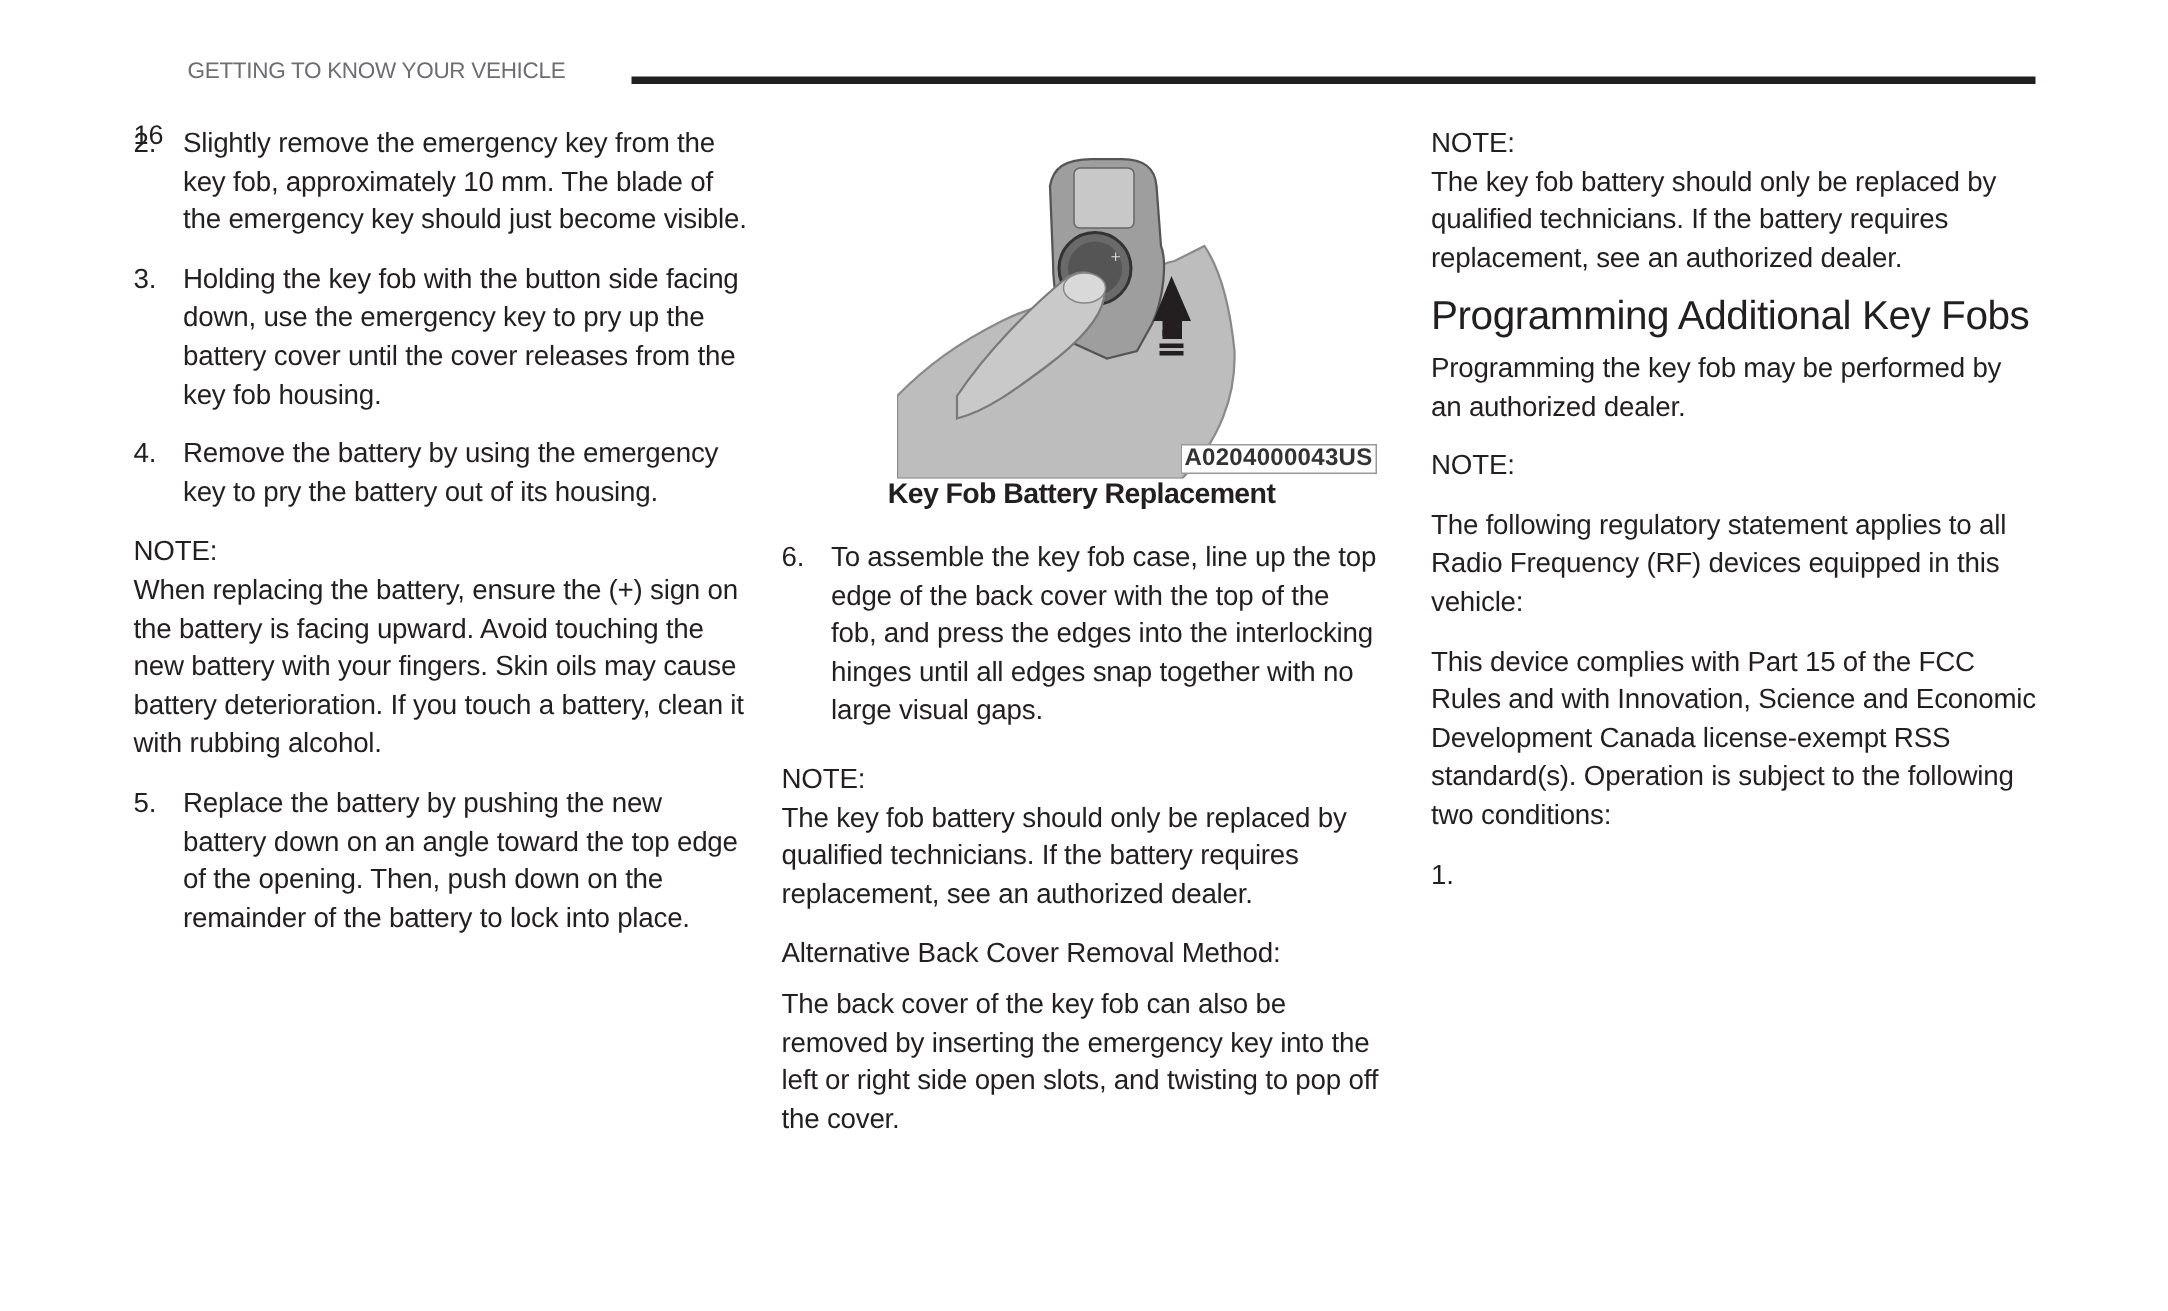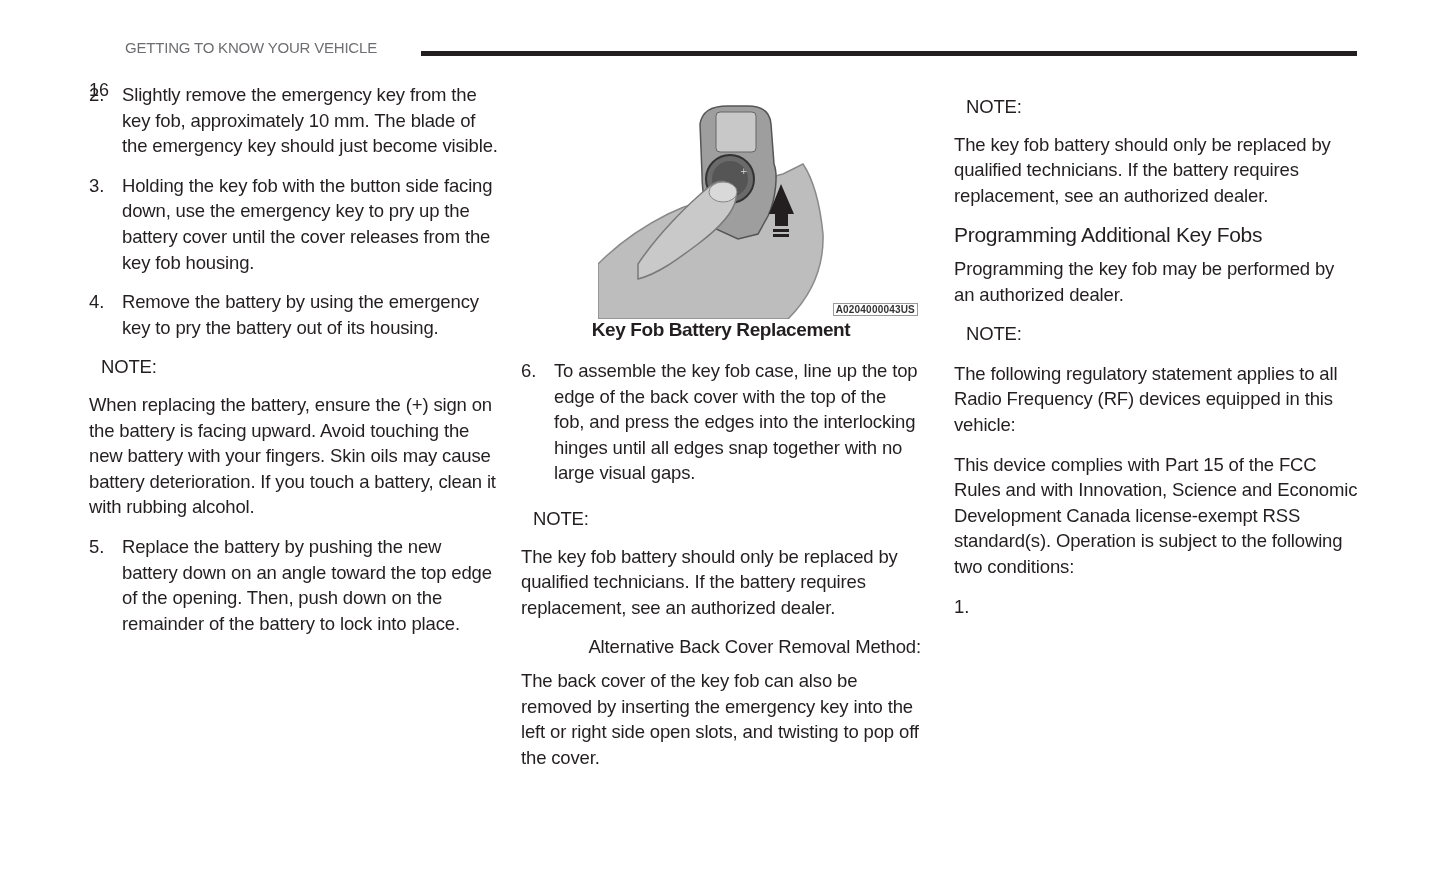--- a/index.html
+++ b/index.html
@@ -10,27 +10,27 @@
   .section-title { position: absolute; left: 36px; top: 1px; font-size: 15px; color: #6d6e71; letter-spacing: -0.2px; }
   .header-rule { position: absolute; left: 332px; top: 13px; width: 936px; height: 5px; background: #231f20; }
 
   .col { position: absolute; top: 82px; font-size: 18.5px; line-height: 25.6px; letter-spacing: -0.15px; }
   .col1 { left: 89px; width: 410px; }
   .col2 { left: 521px; width: 400px; }
   .col3 { left: 954px; width: 405px; }
 
   .step { position: relative; padding-left: 33px; margin: 0 0 14px 0; }
   .step .num { position: absolute; left: 0; top: 0; }
-  .note-label { margin: 12px; }
+  .note-label { margin: 0; }
   .para { margin: 0 0 14px 0; }
-  .subhead { font-size: 21px; margin: 0 0 8px 0; letter-spacing: -0.3px; }
-  .alt-head { font-size: 18.5px; margin: 0 0 8px 0; text-align: right; }
+  .subhead { font-size: 27px; margin: 0 0 8px 0; letter-spacing: -0.3px; }
+  .alt-head { font-size: 18.5px; margin: 0 0 8px 0; }
 
   .figure { position: absolute; left: 598px; top: 104px; width: 322px; height: 215px; }
-  .fig-id { position: absolute; right: 2px; bottom: 3px; font-size: 10px; font-weight: bold;
+  .fig-id { position: absolute; right: 2px; bottom: 3px; font-size: 16px; font-weight: bold;
             color: #333; border: 1px solid #999; padding: 0 2px; background:#fff; letter-spacing: 0.2px; }
   .caption { position: absolute; left: 521px; top: 319px; width: 400px; text-align: center;
              font-size: 19px; font-weight: bold; letter-spacing: -0.4px; }
 </style>
 </head>
 <body>
 
 <div class="header">
   <span class="page-num">16</span>
   <span class="section-title">GETTING TO KNOW YOUR VEHICLE</span>

